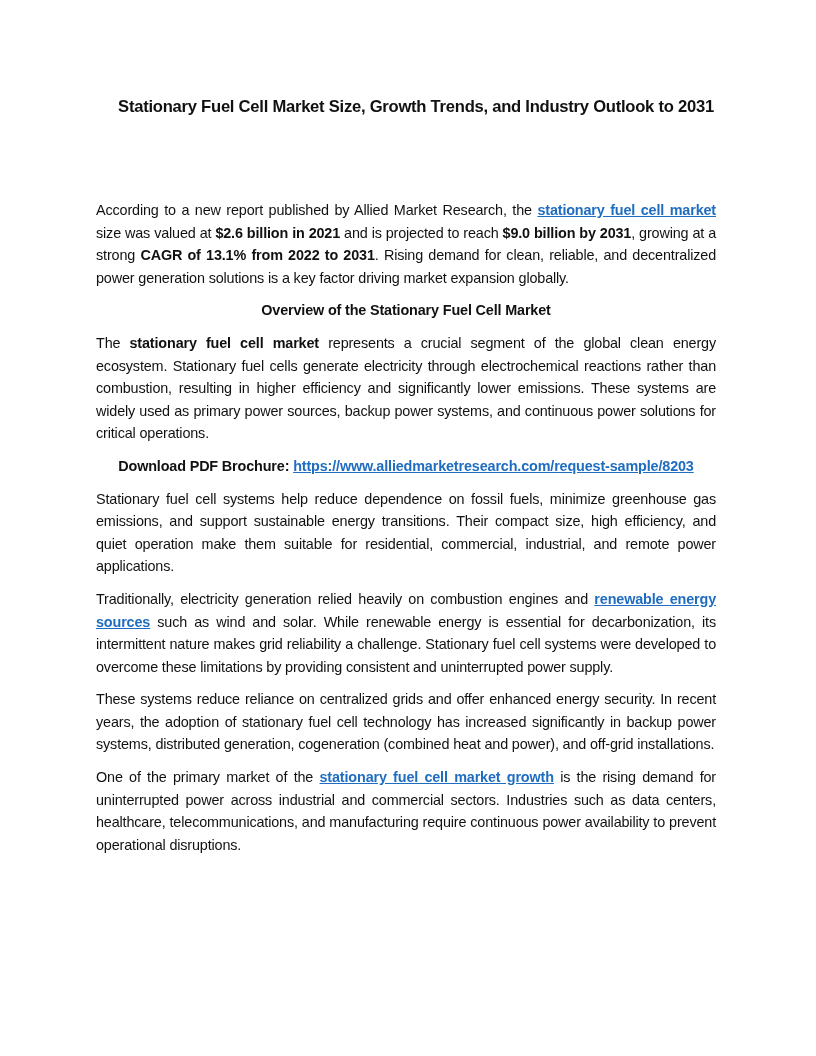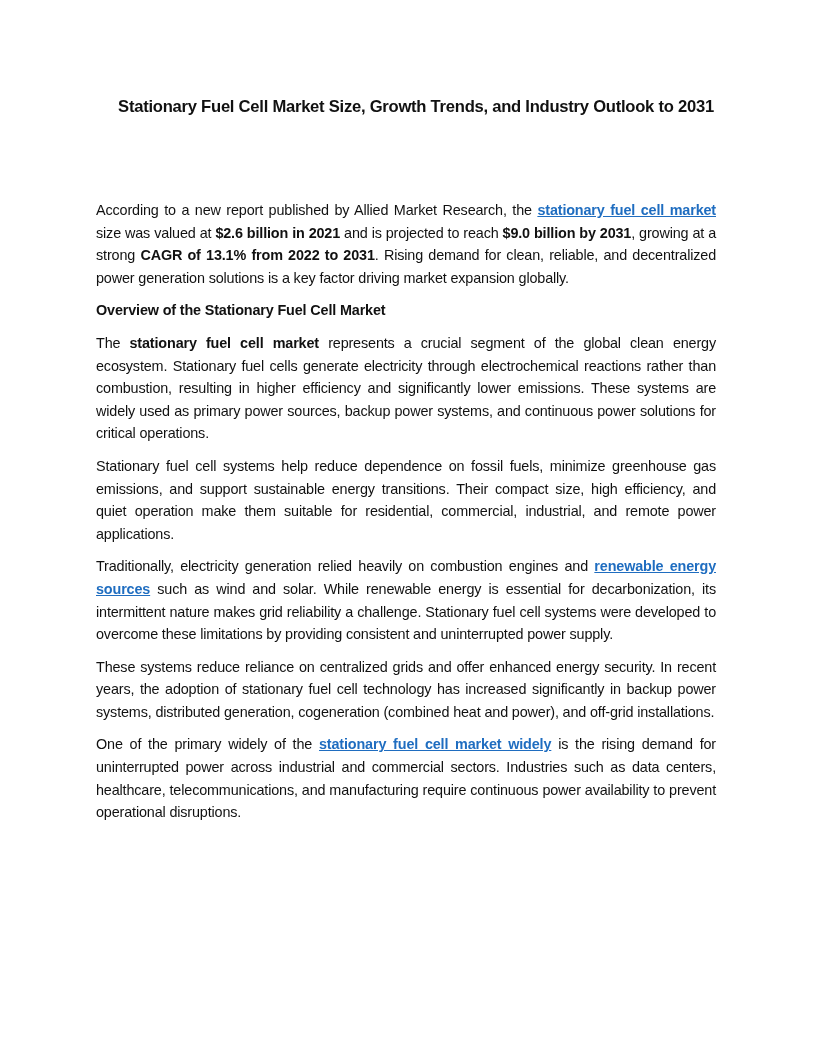--- a/index.html
+++ b/index.html
@@ -4,41 +4,42 @@
   <style>
     html, body { margin: 0; padding: 0; background: #ffffff; }
     body { width: 816px; height: 1056px; position: relative; overflow: hidden;
            font-family: "Liberation Sans", sans-serif; color: #111111; }
     .page { position: absolute; left: 96px; top: 0; width: 624px; }
     .title { position: absolute; top: 97px; left: 0; width: 640px; font-weight: bold;
              font-size: 16.6px; letter-spacing: -0.25px; white-space: nowrap; color: #111; text-align: center; }
     .content { position: absolute; top: 199px; left: 0; width: 624px; }
     p { margin: 0 4px 10px 0; font-size: 14.4px; line-height: 22.6px; text-align: justify;
         letter-spacing: -0.15px; }
-    p.heading { font-weight: bold; margin-bottom: 10px; font-size: 14.4px; text-align: left; }
+    p.heading { font-weight: bold; margin-bottom: 10px; font-size: 14.4px; text-align: center; }
     b { font-weight: bold; }
     a { color: #1F6DC0; font-weight: bold; text-decoration: underline; }
   </style>
 </head>
 <body>
 
 <div class="page">
   <div class="title">Stationary Fuel Cell Market Size, Growth Trends, and Industry Outlook to 2031</div>
 
   <div class="content">
     <p><span>According to a new report published by Allied Market Research, the </span><a>stationary fuel cell market</a><span> size was valued at </span><b>$2.6 billion in 2021</b><span> and is projected to reach </span><b>$9.0 billion by 2031</b><span>, growing at a strong </span><b>CAGR of 13.1% from 2022 to 2031</b><span>. Rising demand for clean, reliable, and decentralized power generation solutions is a key factor driving market expansion globally.</span></p>
 
     <p class="heading">Overview of the Stationary Fuel Cell Market</p>
 
     <p><span>The </span><b>stationary fuel cell market</b><span> represents a crucial segment of the global clean energy ecosystem. Stationary fuel cells generate electricity through electrochemical reactions rather than combustion, resulting in higher efficiency and significantly lower emissions. These systems are widely used as primary power sources, backup power systems, and continuous power solutions for critical operations.</span></p>
 
+    <p class="heading"><span>Download PDF Brochure: </span><a>https://www.alliedmarketresearch.com/request-sample/8203</a></p>
 
     <p>Stationary fuel cell systems help reduce dependence on fossil fuels, minimize greenhouse gas emissions, and support sustainable energy transitions. Their compact size, high efficiency, and quiet operation make them suitable for residential, commercial, industrial, and remote power applications.</p>
 
 
     <p><span>Traditionally, electricity generation relied heavily on combustion engines and </span><a>renewable energy sources</a><span> such as wind and solar. While renewable energy is essential for decarbonization, its intermittent nature makes grid reliability a challenge. Stationary fuel cell systems were developed to overcome these limitations by providing consistent and uninterrupted power supply.</span></p>
 
     <p>These systems reduce reliance on centralized grids and offer enhanced energy security. In recent years, the adoption of stationary fuel cell technology has increased significantly in backup power systems, distributed generation, cogeneration (combined heat and power), and off-grid installations.</p>
 
 
-    <p><span>One of the primary widely of the </span><a>stationary fuel cell market widely</a><span> is the rising demand for uninterrupted power across industrial and commercial sectors. Industries such as data centers, healthcare, telecommunications, and manufacturing require continuous power availability to prevent operational disruptions.</span></p>
+    <p><span>One of the primary market of the </span><a>stationary fuel cell market growth</a><span> is the rising demand for uninterrupted power across industrial and commercial sectors. Industries such as data centers, healthcare, telecommunications, and manufacturing require continuous power availability to prevent operational disruptions.</span></p>
   </div>
 </div>
 
 </body></html>

